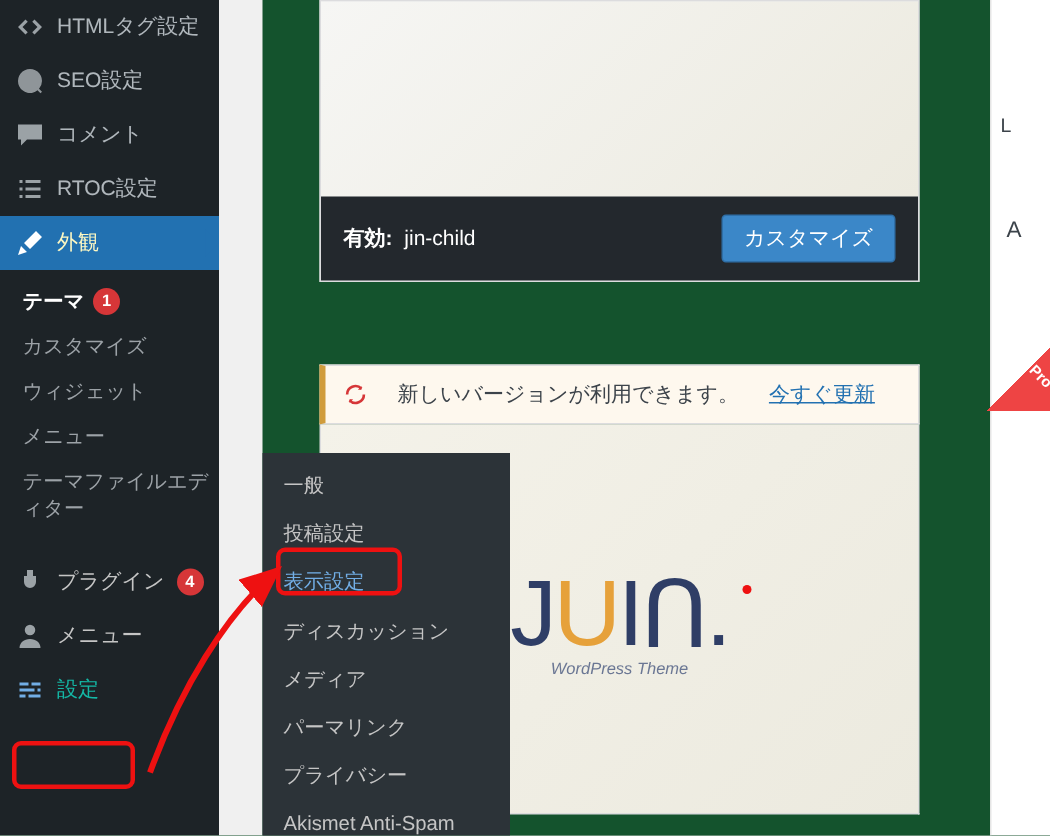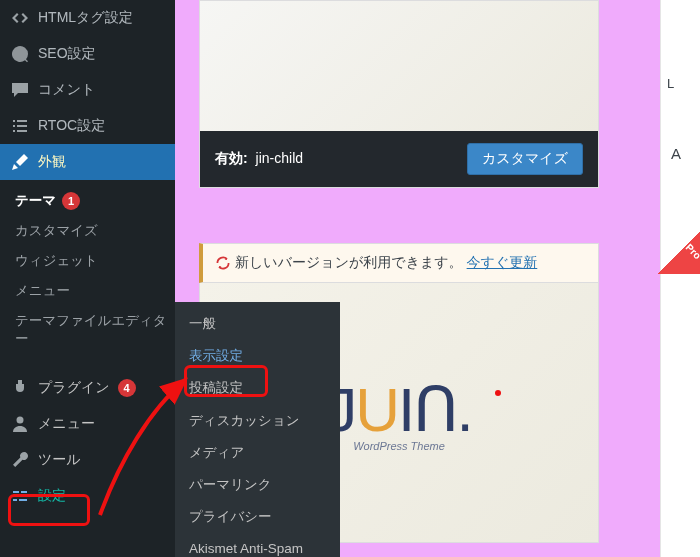--- a/index.html
+++ b/index.html
@@ -10,21 +10,21 @@
     width: 700px;
     height: 557px;
     overflow: hidden;
     position: relative;
     color: #3c434a;
   }
   
   .sidebar {
     position: absolute;
     left: 0; top: 0;
-    width: 175px;
+    width: 146px;
     height: 100%;
     background: #1d2327;
     color: #f0f0f1;
   }
   .side-item {
     display: flex;
     align-items: center;
     padding: 8px 10px;
     gap: 8px;
     color: #c5c5c5;
@@ -97,22 +97,22 @@
     color: #c5c5c5;
     font-size: 13.5px;
     cursor: pointer;
     line-height: 1.2;
   }
   .fly-item.highlight { color: #72aee6; }
   
   .main {
     position: absolute;
     left: 175px; top: 0; right: 0; bottom: 0;
-    background: #f0abfc;
-    padding: 0 24px;
+    background: #14532d;
+    padding: 0 38px;
   }
   .theme-card {
     width: 400px;
     margin-top: 0;
     background: #eceeef;
     border: 1px solid #dcdcde;
     position: relative;
   }
   .preview-upper {
     height: 130px;
@@ -139,21 +139,21 @@
   }
   .update-box {
     margin-top: 55px;
     width: 400px;
     background: #fef8ee;
     border: 1px solid #dcdcde;
     border-left: 4px solid #d09c3c;
     padding: 10px 12px;
     display:flex;
     align-items:center;
-    gap:4px;
+    gap:20px;
   }
   .update-box a { color:#2271b1; text-decoration: underline; cursor:pointer;text-align:right;}
   .jin-card {
     width:400px;
     background: linear-gradient(135deg,#f4f2e9 0%,#eceadf 100%);
     border:1px solid #dcdcde;
     border-top:0;
     height:260px;
     display:flex;
     flex-direction:column;
@@ -283,44 +283,36 @@
   <div class="side-item">
     <span class="side-icon">
       <svg viewBox="0 0 20 20" fill="currentColor">
           <circle cx="10" cy="6" r="3.5"></circle>
           <path d="M3 18c0-3.5 3-6 7-6s7 2.5 7 6z"></path>
         </svg>
     </span>
     <span>メニュー</span>
   </div>
 
-  <div class="side-item">
-    <span class="side-icon">
-      <svg viewBox="0 0 20 20" fill="currentColor">
-          <path d="M14 2a4 4 0 00-3.7 5.5L3 14.8 5.2 17l7.3-7.3A4 4 0 1014 2z"></path>
-        </svg>
-    </span>
-    <span>ツール</span>
-  </div>
 
   <div class="side-item" style="color:#14b8a6">
     <span class="side-icon" style="color:#72aee6">
       <svg viewBox="0 0 20 20" fill="currentColor">
           <path d="M3 5h6v2H3zm8 0h6v2h-6zM3 9h10v2H3zm12 0h2v2h-2zM3 13h4v2H3zm6 0h8v2H9z"></path>
         </svg>
     </span>
     <span>設定</span>
   </div>
 
 </div>
 
 <div class="flyout" style="top:302px;">
   <div class="fly-item"><span>一般</span></div>
+  <div class="fly-item"><span>投稿設定</span></div>
   <div class="fly-item highlight"><span>表示設定</span></div>
-  <div class="fly-item"><span>投稿設定</span></div>
   <div class="fly-item"><span>ディスカッション</span></div>
   <div class="fly-item"><span>メディア</span></div>
   <div class="fly-item"><span>パーマリンク</span></div>
   <div class="fly-item"><span>プライバシー</span></div>
   <div class="fly-item">
     <span>Akismet Anti-Spam</span>
     
   </div>
 </div>
 

